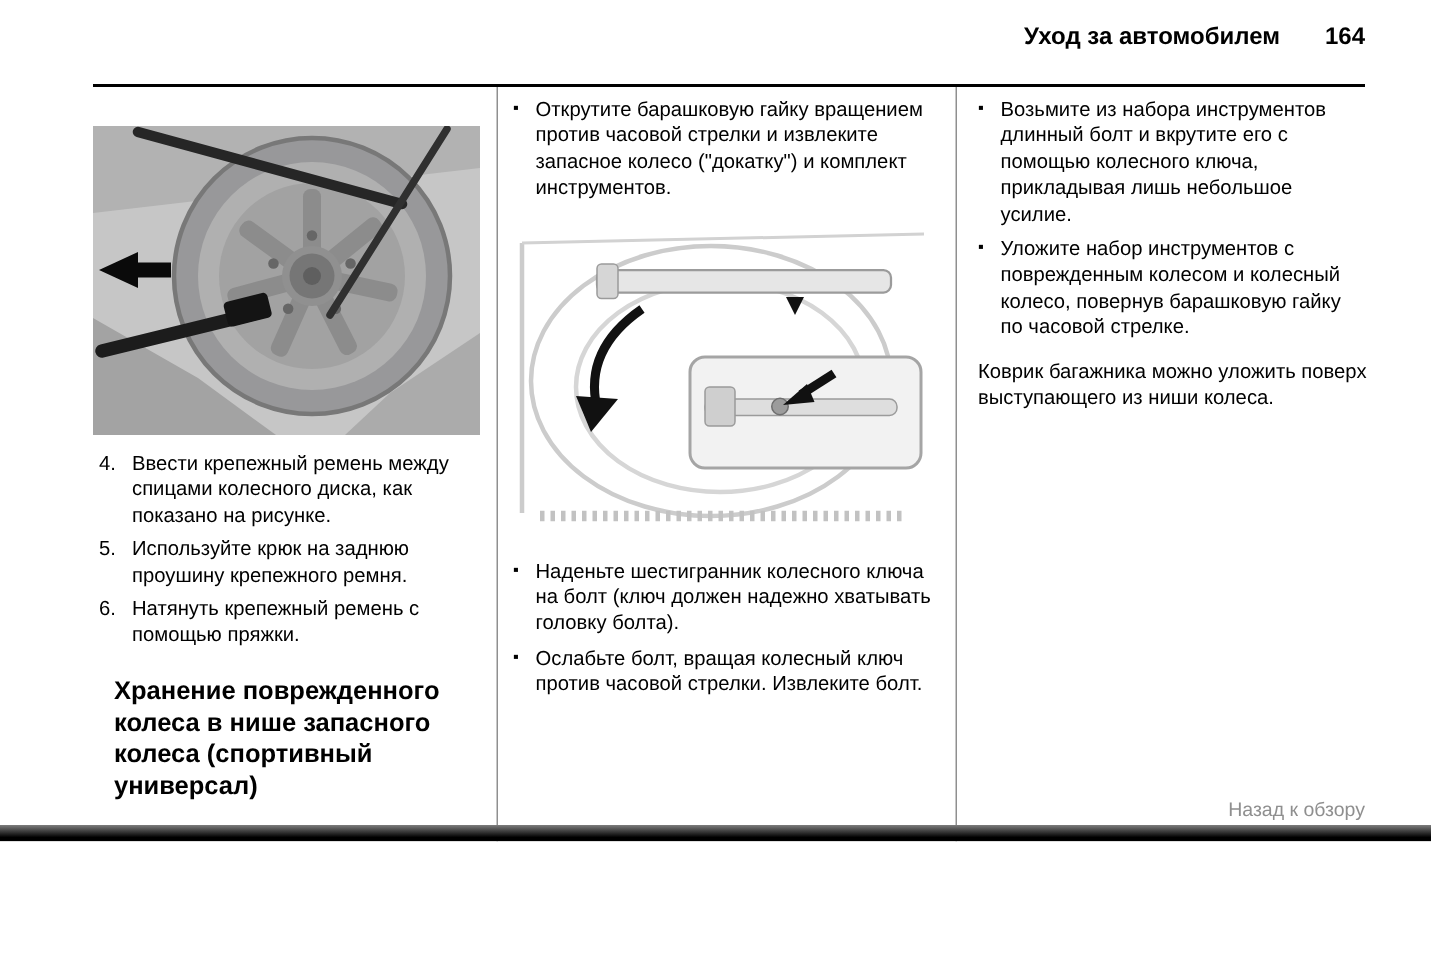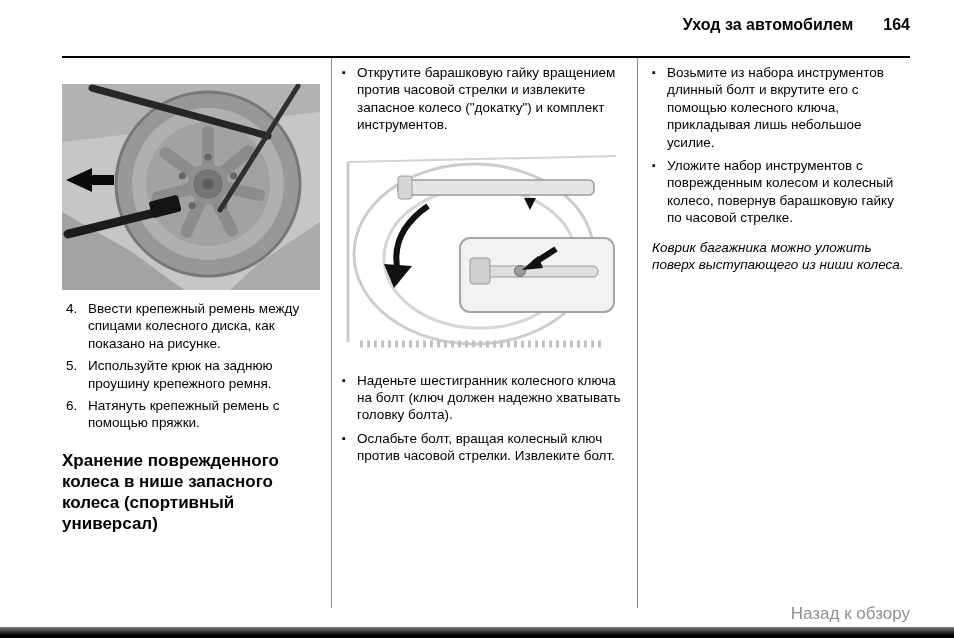--- a/index.html
+++ b/index.html
@@ -1,17 +1,17 @@
 <!DOCTYPE html>
 <html><head>
 <meta charset="utf-8">
 <style>
   html,body { margin:0; padding:0; background:#ffffff; }
   body { font-family:"Liberation Sans", sans-serif; color:#000; }
-  .page { position:relative; width:954px; height:638px; background:#fff; overflow:hidden; }
+  .page { position:relative; width:954px; height:561px; background:#fff; overflow:hidden; }
 
   .header { position:absolute; top:16px; right:44px; display:flex; gap:30px; align-items:baseline;
             font-weight:bold; font-size:16px; }
   .hrule { position:absolute; left:62px; width:848px; top:56px; height:2px; background:#000; }
   .vrule { position:absolute; top:58px; height:550px; width:1px; background:#8f8f8f; }
   .v1 { left:331px; } .v2 { left:637px; }
 
   .col { position:absolute; font-size:13.5px; line-height:1.29; }
   .col1 { left:62px;  top:84px; width:258px; }
   .col2 { left:342px; top:64px; width:280px; }
@@ -19,28 +19,28 @@
 
   figure { margin:0; }
   .fig1 { width:258px; height:206px; margin:0 0 10px 0; }
   .fig2 { width:280px; height:212px; margin:12px 0 14px 0; }
   .fig1 svg, .fig2 svg { display:block; }
 
   ol.steps { list-style:none; margin:0; padding:0 0 0 4px; }
   ol.steps li { display:flex; margin-bottom:5px; }
   ol.steps .num { width:22px; flex:none; }
 
-  h2.heading { font-size:17px; line-height:1.24; font-weight:bold; margin:18px 0 8px 0; width:244px; }
-  .col p { margin:12px 0 0 0;font-style:italic; }
+  h2.heading { font-size:17px; line-height:1.24; font-weight:bold; margin:18px 0 8px 14px; width:244px; }
+  .col p { margin:12px 0 0 0; }
 
   ul.bullets { list-style:none; margin:0; padding:0; }
   ul.bullets li { display:flex; margin-bottom:6px; }
   ul.bullets .b { width:15px; flex:none; font-size:11px; padding-top:1px; }
 
-  .back-link { position:absolute; right:44px; bottom:14px; color:#8f8f8f; font-size:17px;
+  .back-link { position:absolute; right:44px; bottom:14px; color:#8f8f8f; font-size:13px;
                text-decoration:none; cursor:pointer;text-align:center; }
   .bottom-bar { position:absolute; left:0; bottom:0; width:954px; height:11px;
                 background:linear-gradient(#7d7d7d, #000 75%); }
 </style>
 </head>
 <body>
 
 <div class="page">
 
   <div class="header">

